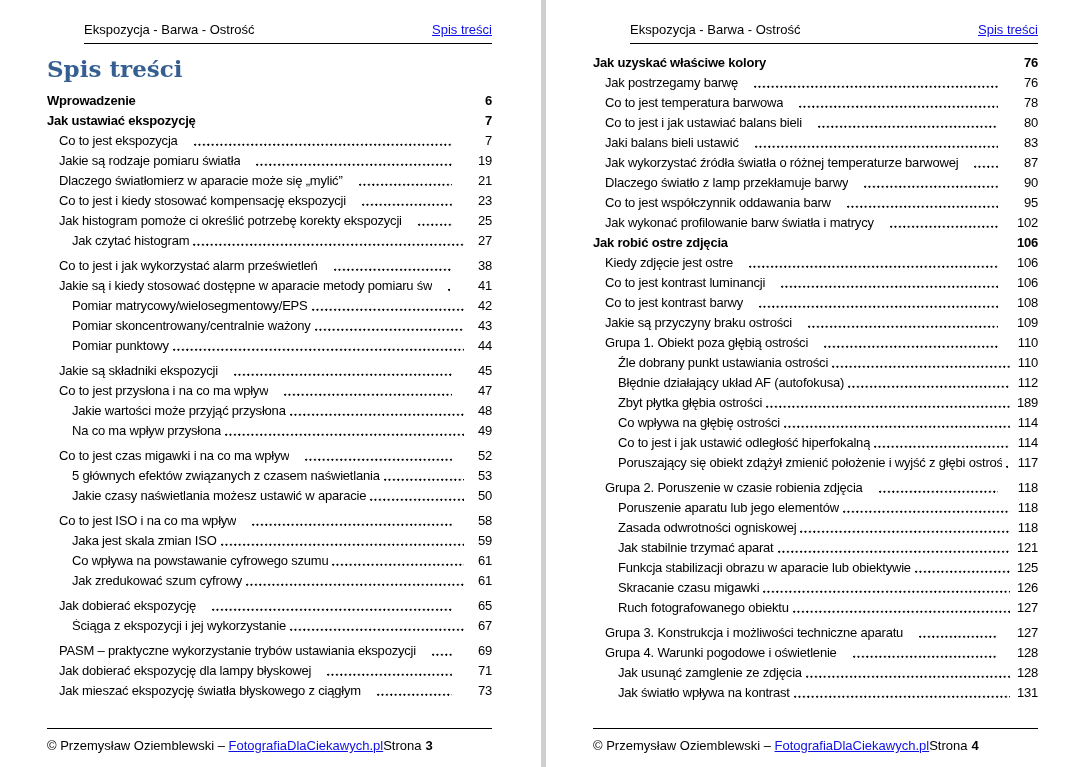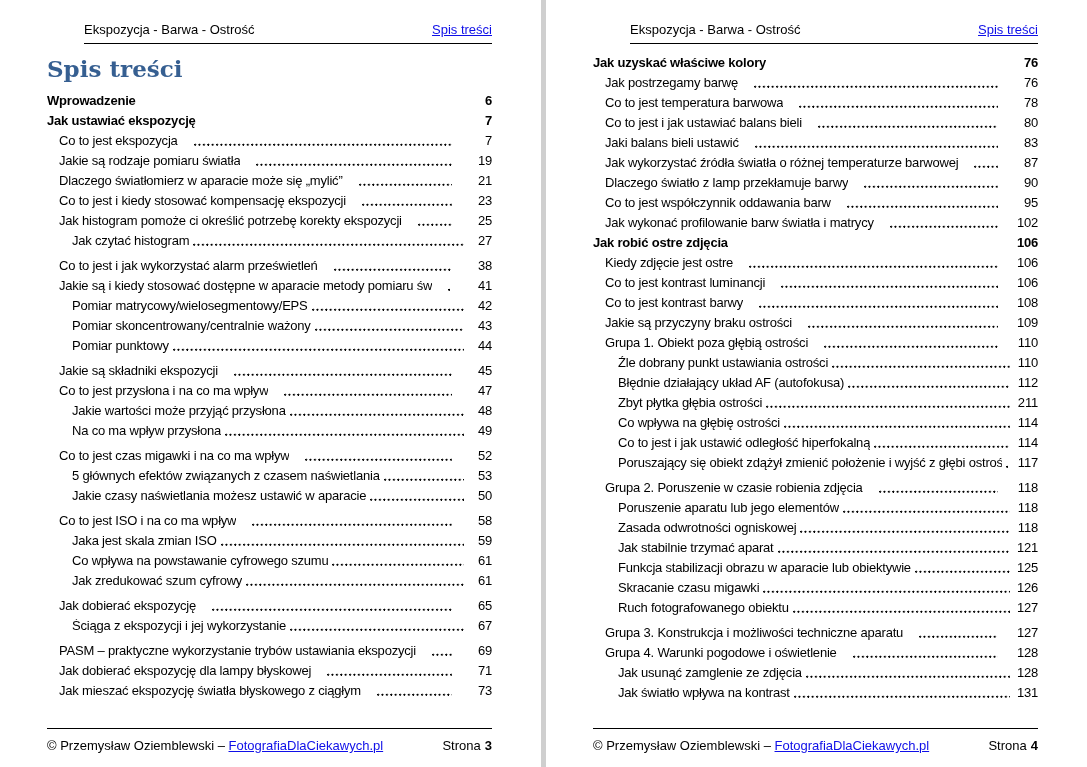--- a/index.html
+++ b/index.html
@@ -37,21 +37,21 @@
     flex:1 1 4px;min-width:4px;align-self:flex-end;height:3px;
     margin:0 4px 2px 4px;
     background-image:radial-gradient(circle at 1.1px 1.6px,#000 0.95px,transparent 1.2px);
     background-size:4.4px 3px;background-repeat:repeat-x;background-position:left bottom;
   }
   .entry.no-dots .dots{background-image:none;}
   .pg{flex:none;width:24px;text-align:right;white-space:nowrap;}
   .page-footer{
     position:absolute;left:47px;right:49px;bottom:14px;
     border-top:1.4px solid #000;padding-top:9px;
-    display:flex;justify-content:space-between;font-size:13px;line-height:15px;
+    display:flex;font-size:13px;line-height:15px;
   }
   .pgnum{font-weight:bold;}
   .footer-right .word{margin-right:4px;}
 </style>
 </head>
 <body>
 
 <div class="canvas">
 
   <div class="page pg3">
@@ -302,21 +302,21 @@
           <span class="pg">110</span>
         </div>
         <div class="entry l3">
           <span class="txt">Błędnie działający układ AF (autofokusa)</span>
           <span class="dots"></span>
           <span class="pg">112</span>
         </div>
         <div class="entry l3">
           <span class="txt">Zbyt płytka głębia ostrości</span>
           <span class="dots"></span>
-          <span class="pg">211</span>
+          <span class="pg">189</span>
         </div>
         <div class="entry l3">
           <span class="txt">Co wpływa na głębię ostrości</span>
           <span class="dots"></span>
           <span class="pg">114</span>
         </div>
         <div class="entry l3">
           <span class="txt">Co to jest i jak ustawić odległość hiperfokalną</span>
           <span class="dots"></span>
           <span class="pg">114</span>

